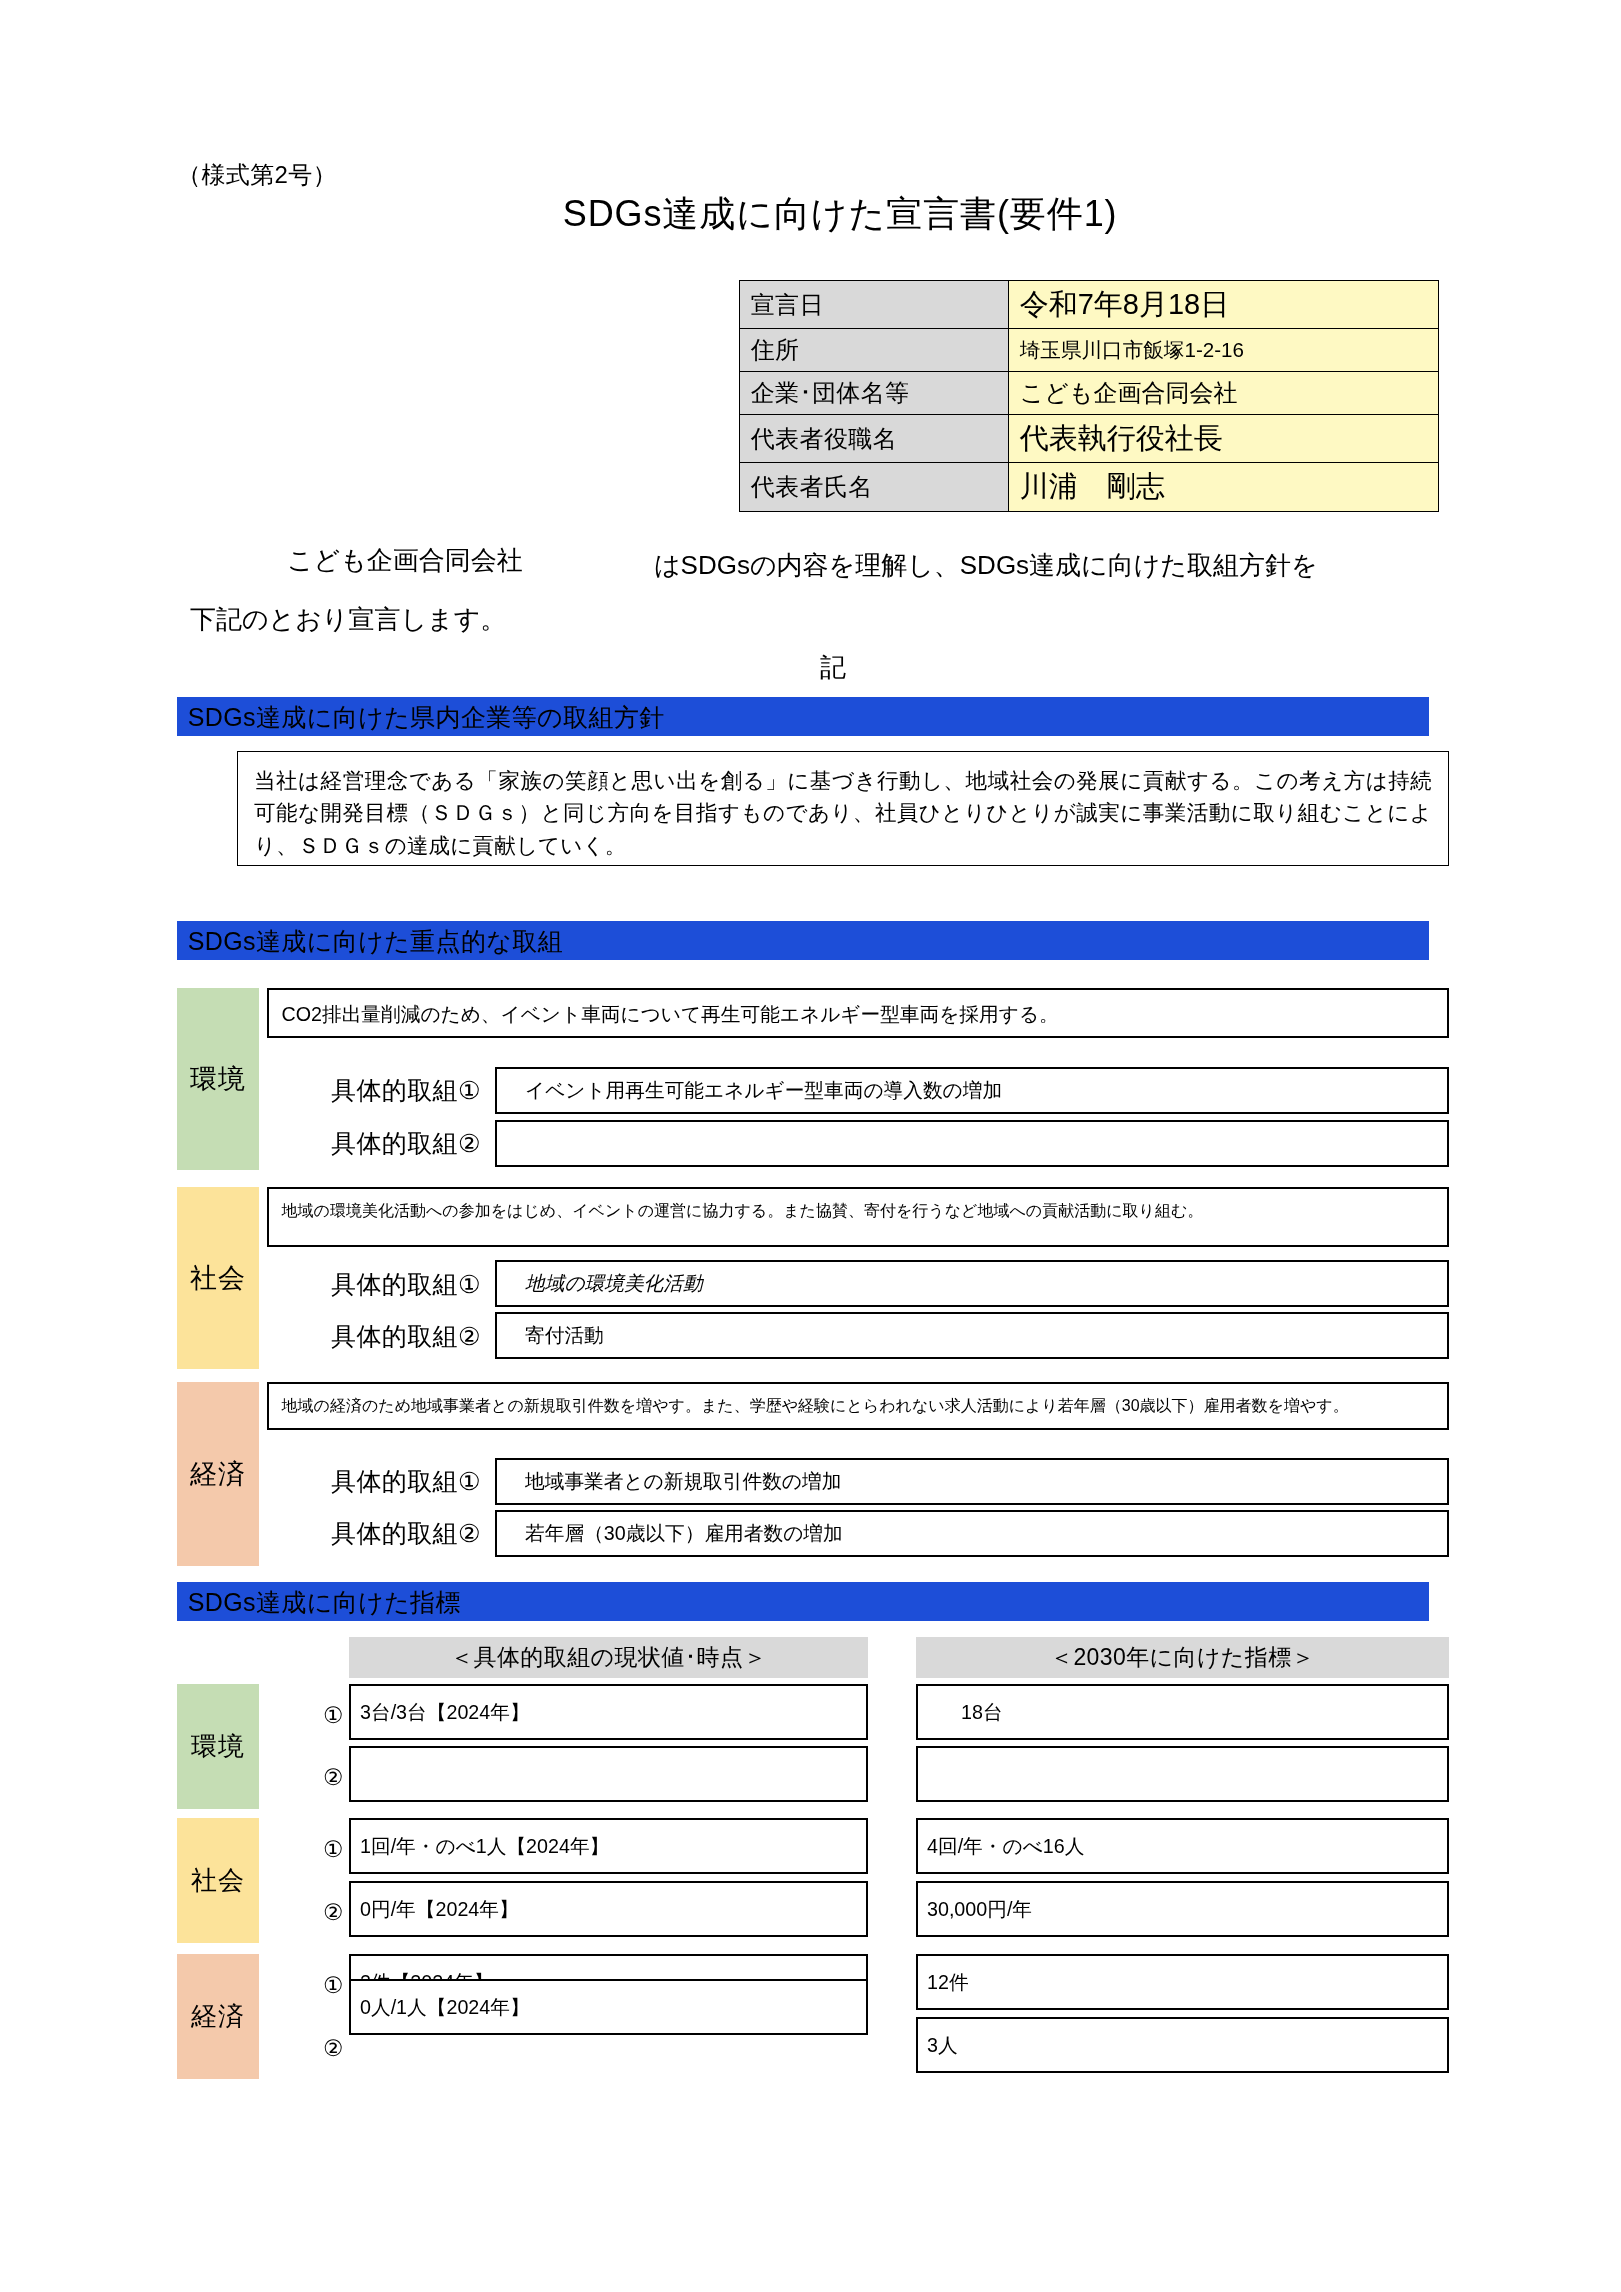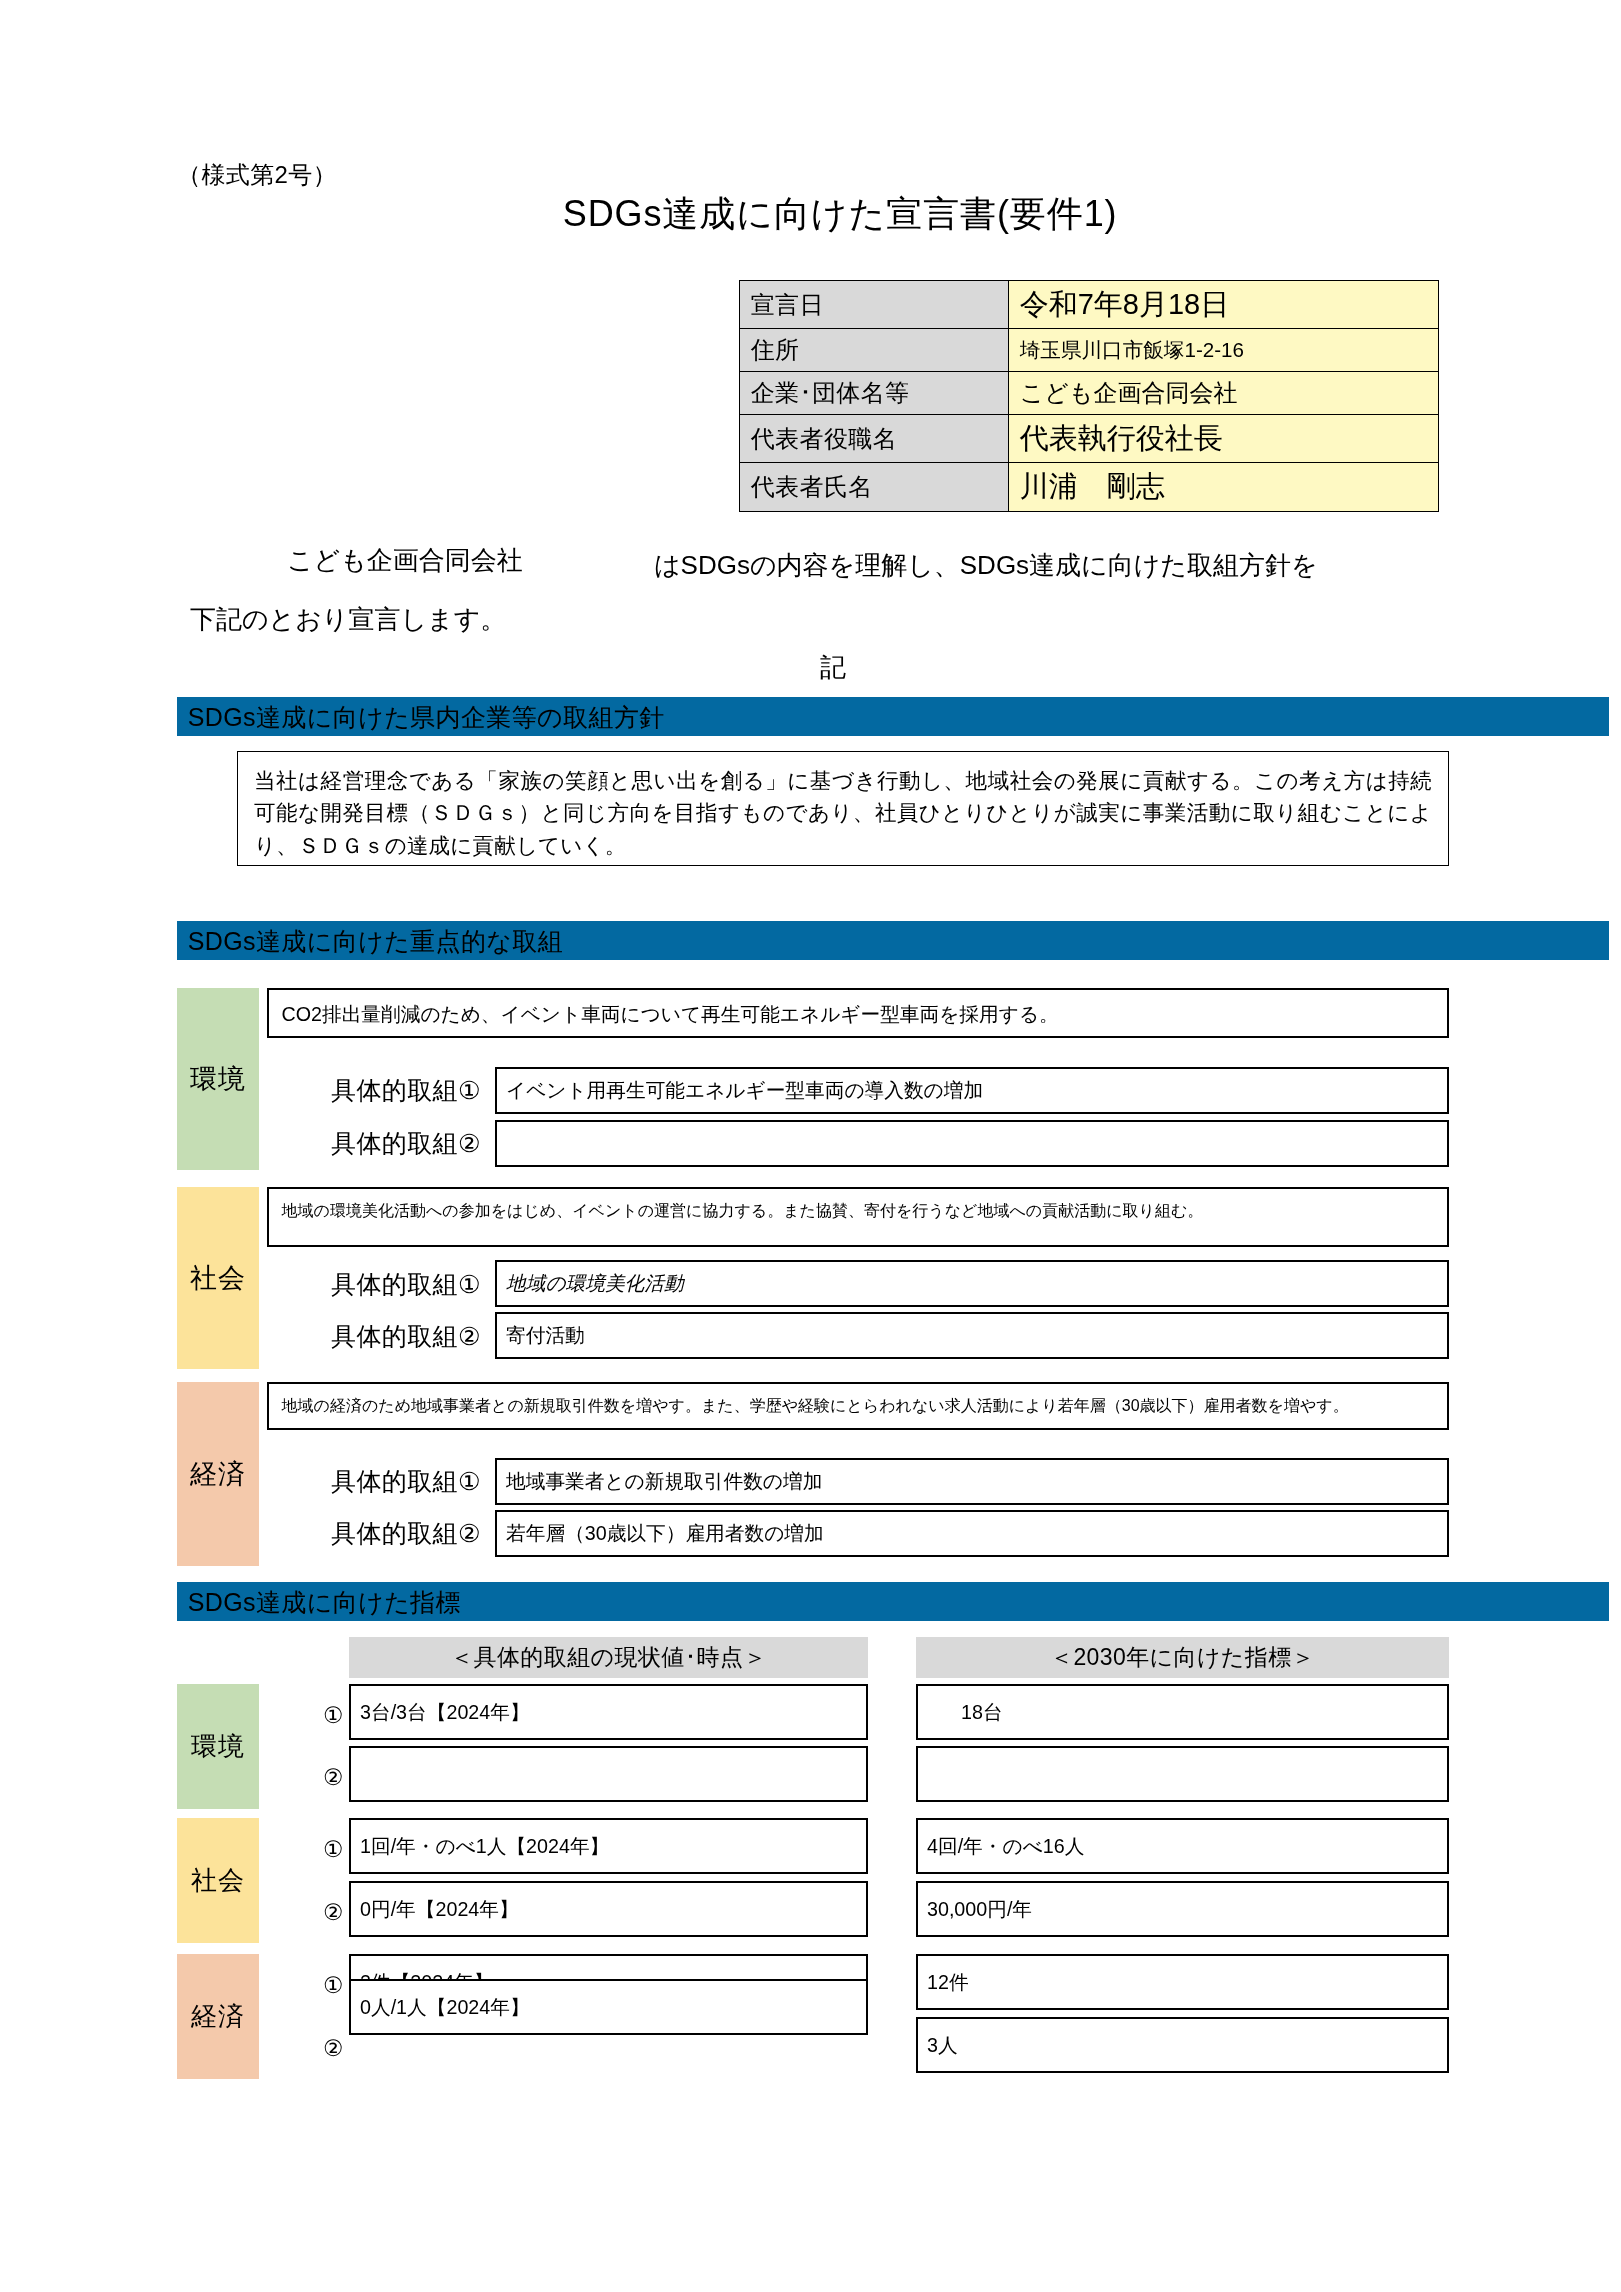--- a/index.html
+++ b/index.html
@@ -107,23 +107,23 @@
     width: 1621px;
     text-align: center;
     font-size: 26px;
     transform: translateX(22.4px);
   }
 
   
   .band {
     position: absolute;
     left: 177px;
-    width: 1432px;
+    width: 1252px;
     height: 39px;
-    background: #0369a1;
+    background: #1d4ed8;
     box-sizing: border-box;
   }
   .band .band-text {
     position: absolute;
     left: 10.7px;
     top: 50%;
     transform: translateY(-50%);
     font-size: 25px;
     letter-spacing: 0.4px;
     white-space: nowrap;
@@ -192,21 +192,21 @@
   }
   .eff-input {
     position: absolute;
     left: 318px;
     width: 954px;
     height: 47px;
     border: 2.7px solid #000000;
     box-sizing: border-box;
     display: flex;
     align-items: center;
-    padding: 0 9px;
+    padding: 0 28px;
   }
   .eff-input span {
     font-size: 19.7px;
   }
 
   
   .ind-colhead {
     position: absolute;
     height: 41px;
     background: #d9d9d9;

